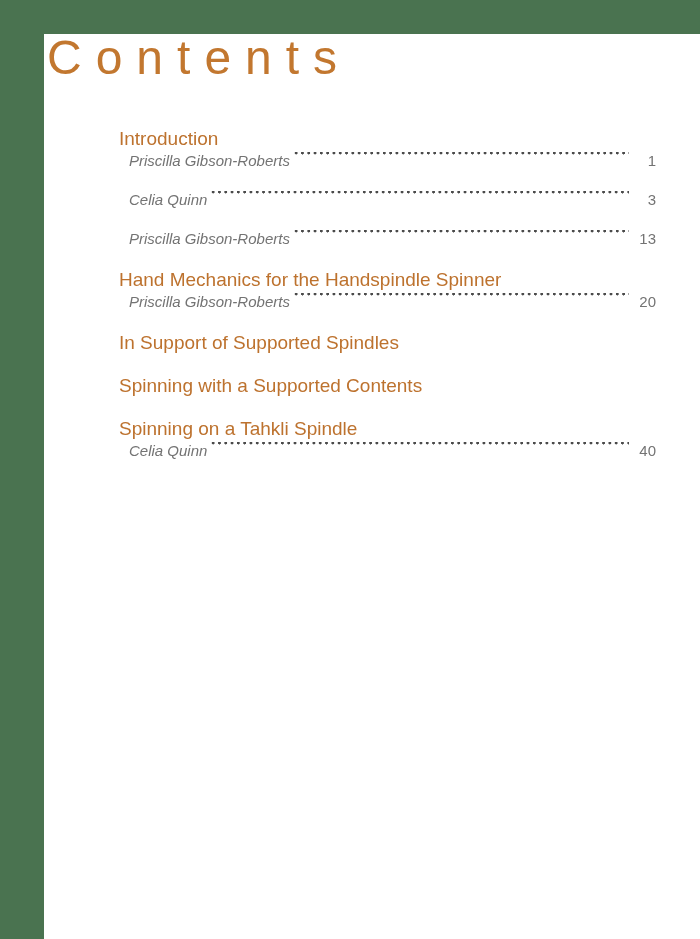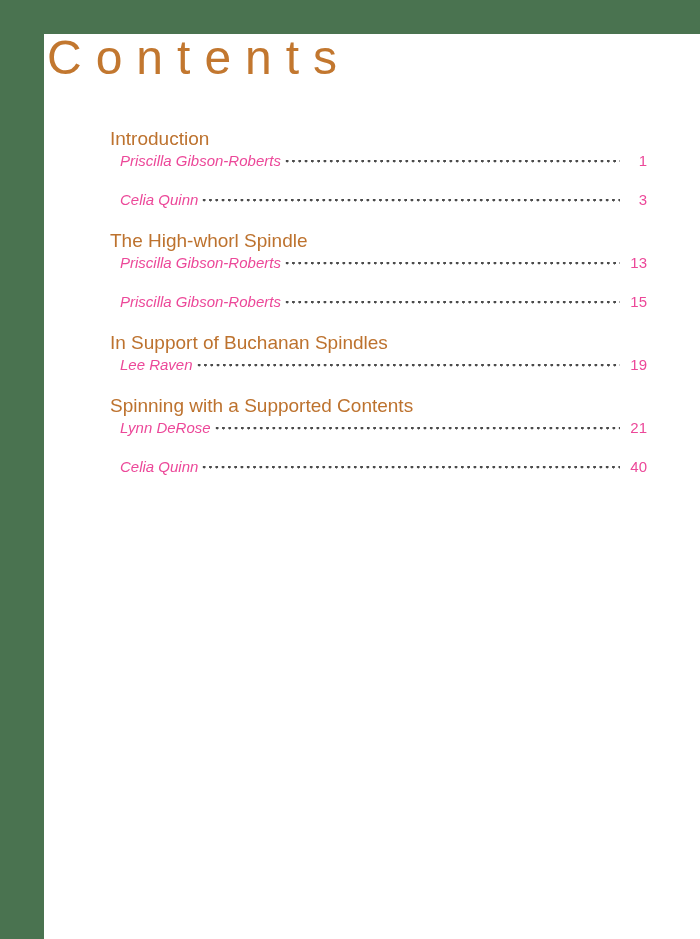--- a/index.html
+++ b/index.html
@@ -30,37 +30,37 @@
     top: 34px;
     font-size: 48px;
     line-height: 1.0;
     font-weight: 300;
     letter-spacing: 14px;
     color: #c2772f;
     white-space: nowrap;
   }
   .toc {
     position: absolute;
-    left: 110px;
+    left: 119px;
     top: 127px;
     width: 537px;
   }
   .entry { margin-bottom: 19px; }
   .entry-title {
     font-size: 19px;
     line-height: 24px;
     color: #bd722e;
   }
   .entry-line {
     display: flex;
-    align-items: center;
+    align-items: flex-start;
     padding-left: 10px;
     font-size: 15px;
     line-height: 20px;
-    color: #ec4899;
+    color: #737373;
   }
   .author {
     font-style: italic;
     white-space: nowrap;
   }
   .leader {
     flex: 1;
     height: 4px;
     margin: 0 5px 0 3px;
     background-image: radial-gradient(circle at 50% 55%, #4a4a4a 1.15px, transparent 1.5px);
@@ -96,54 +96,45 @@
   <div class="entry">
     <div class="entry-line">
       <span class="author">Celia Quinn</span>
       <span class="leader"></span>
       <span class="page-num">3</span>
     </div>
   </div>
 
 
   <div class="entry">
-    <div class="entry-title">The High-whorl Spindle</div>
     <div class="entry-line">
       <span class="author">Priscilla Gibson-Roberts</span>
       <span class="leader"></span>
       <span class="page-num">13</span>
     </div>
   </div>
 
   <div class="entry">
+    <div class="entry-title">Hand Mechanics for the Handspindle Spinner</div>
     <div class="entry-line">
       <span class="author">Priscilla Gibson-Roberts</span>
       <span class="leader"></span>
-      <span class="page-num">15</span>
+      <span class="page-num">20</span>
     </div>
   </div>
 
   <div class="entry">
-    <div class="entry-title">In Support of Buchanan Spindles</div>
-    <div class="entry-line">
-      <span class="author">Lee Raven</span>
-      <span class="leader"></span>
-      <span class="page-num">19</span>
-    </div>
+    <div class="entry-title">In Support of Supported Spindles</div>
   </div>
 
   <div class="entry">
     <div class="entry-title">Spinning with a Supported Contents</div>
-    <div class="entry-line">
-      <span class="author">Lynn DeRose</span>
-      <span class="leader"></span>
-      <span class="page-num">21</span>
-    </div>
   </div>
 
   <div class="entry">
+    <div class="entry-title">Spinning on a Tahkli Spindle</div>
     <div class="entry-line">
       <span class="author">Celia Quinn</span>
       <span class="leader"></span>
       <span class="page-num">40</span>
     </div>
   </div>
 </div>
 
 </body></html>

